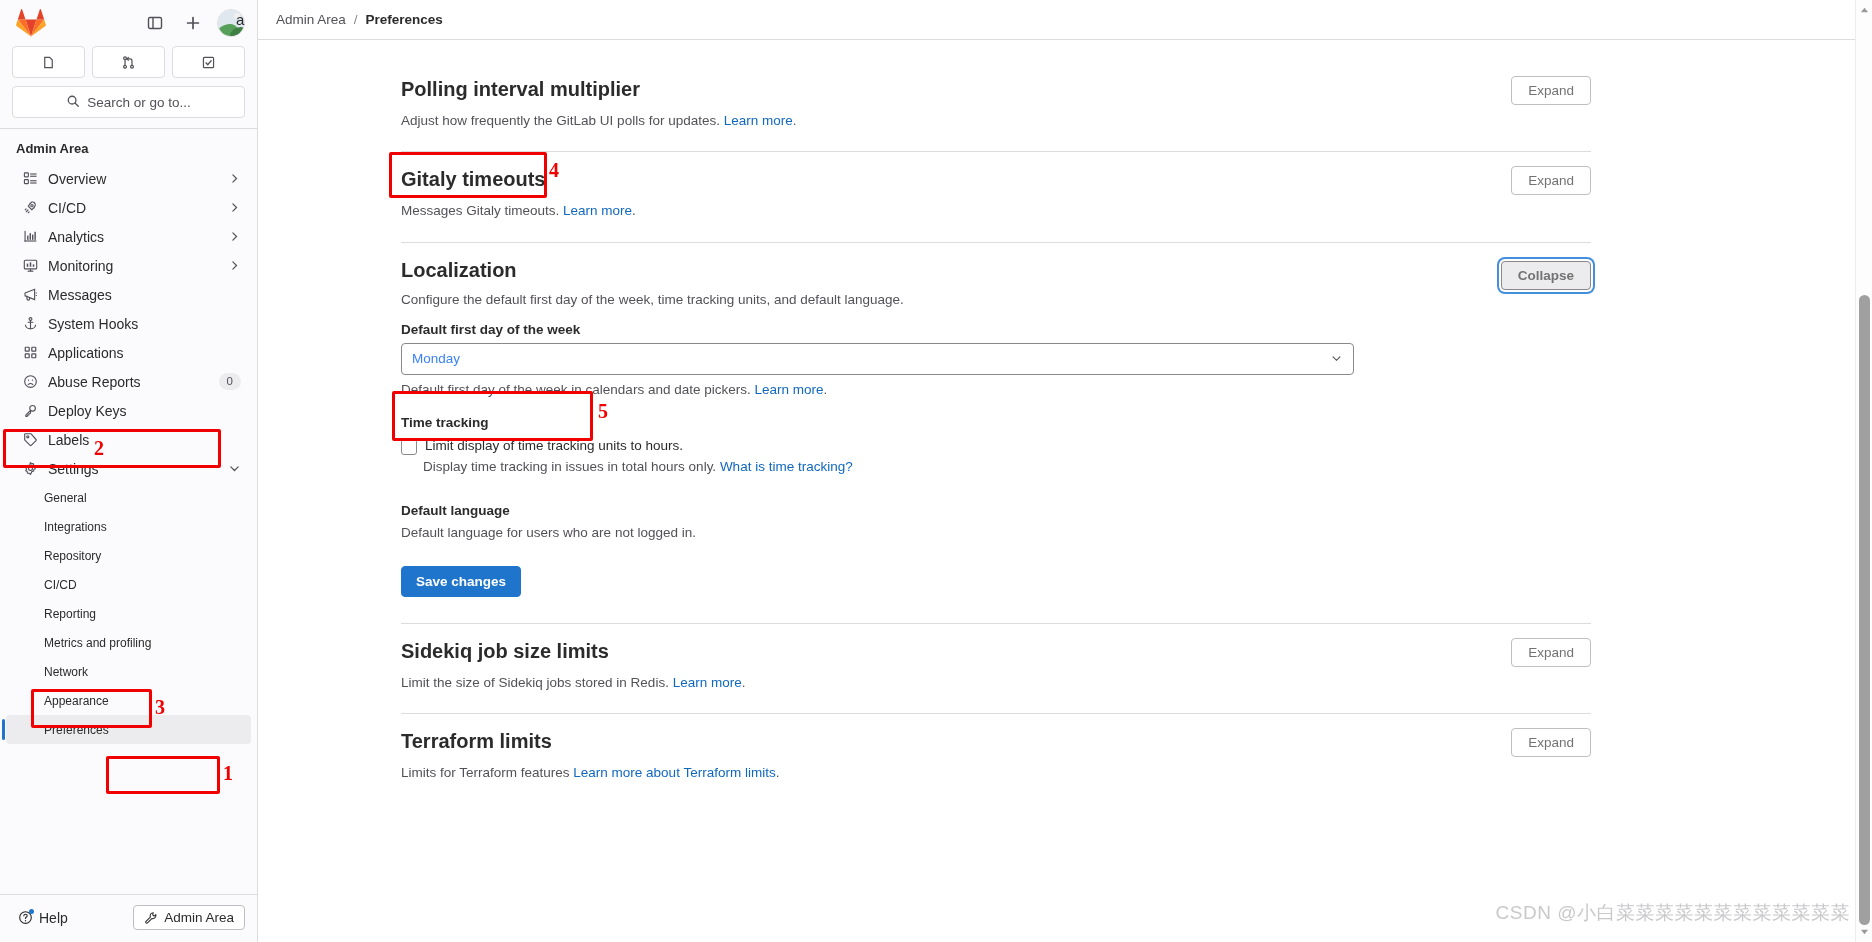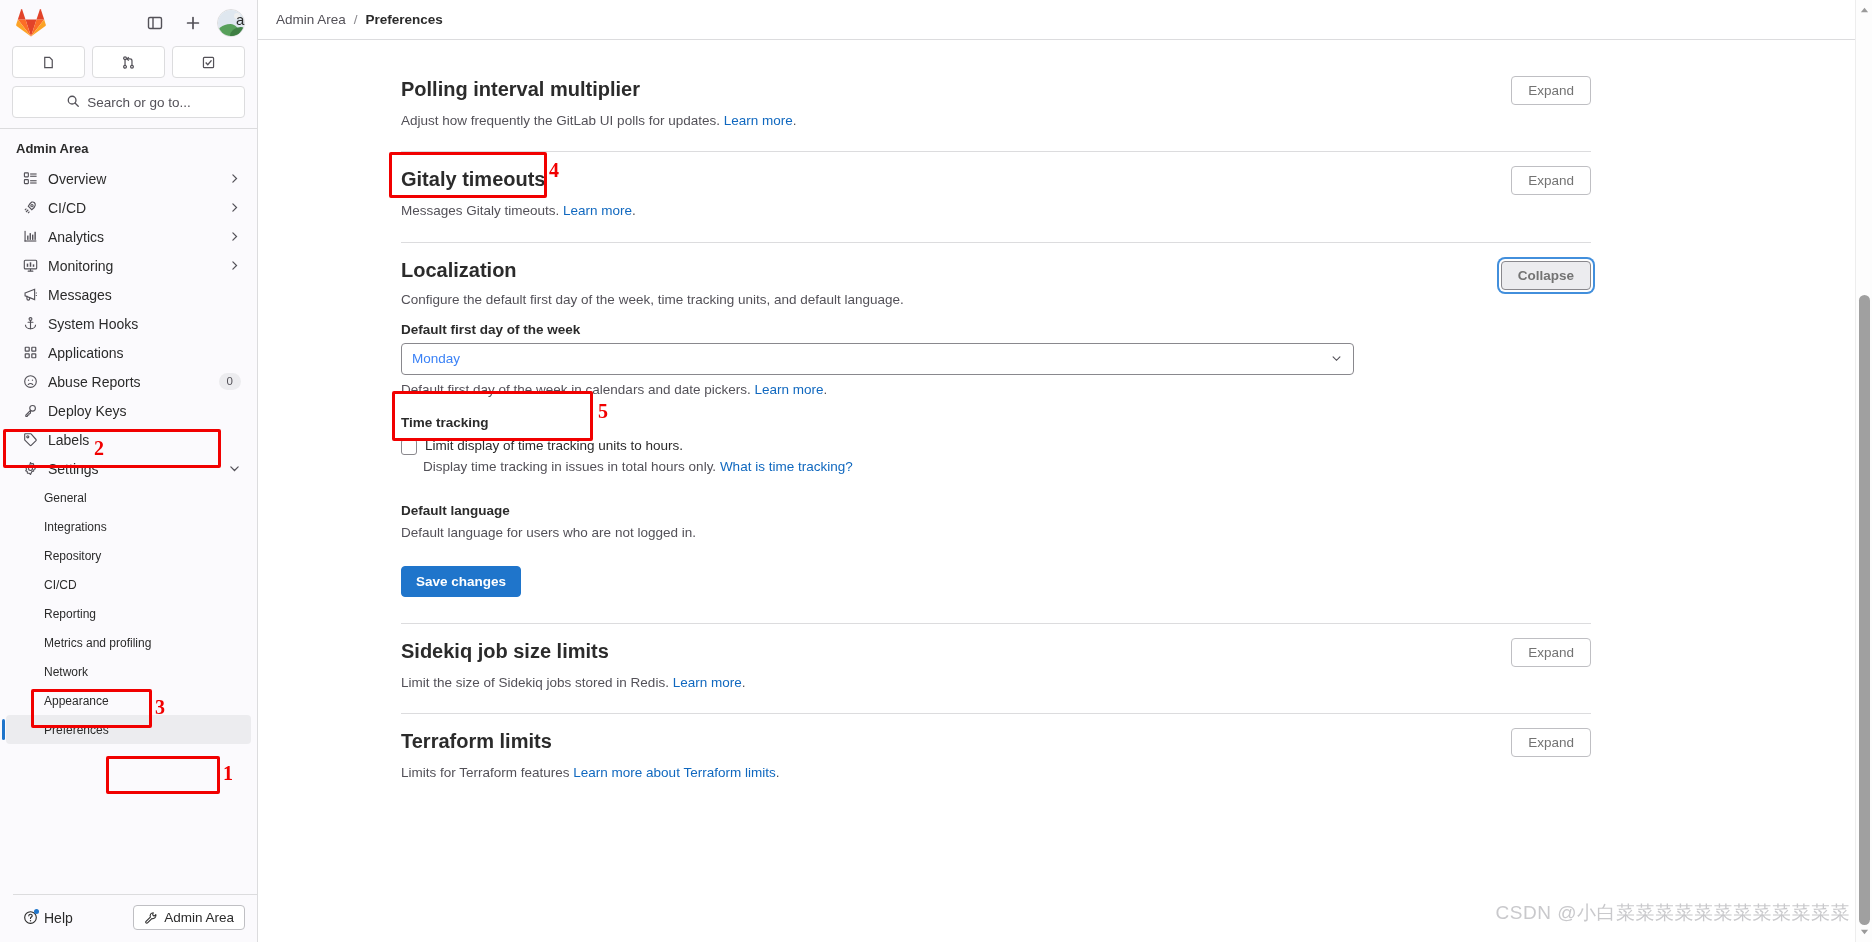--- a/index.html
+++ b/index.html
@@ -171,24 +171,23 @@
     content: "";
     position: absolute;
     left: -4px; top: 4px;
     width: 3px; height: 21px;
     border-radius: 2px;
     background: #1f75cb;
   }
 
   .sb-bottom {
     border-top: 1px solid #dcdcde;
-    padding: 10px 12px 12px 4px;
+    padding: 10px 12px 12px 12px;
     display: flex;
     align-items: center;
-    margin-left: 13px;
   }
   .help-item {
     display:flex; align-items:center; gap:6px;
     font-size: 14px; color:#2b2b2b; cursor:pointer;
     padding: 3px 6px; border-radius:4px;
   }
   .help-dot {
     position:absolute; right:-1px; top:-1px;
     width:5px; height:5px; border-radius:50%; background:#1f75cb;
   }

